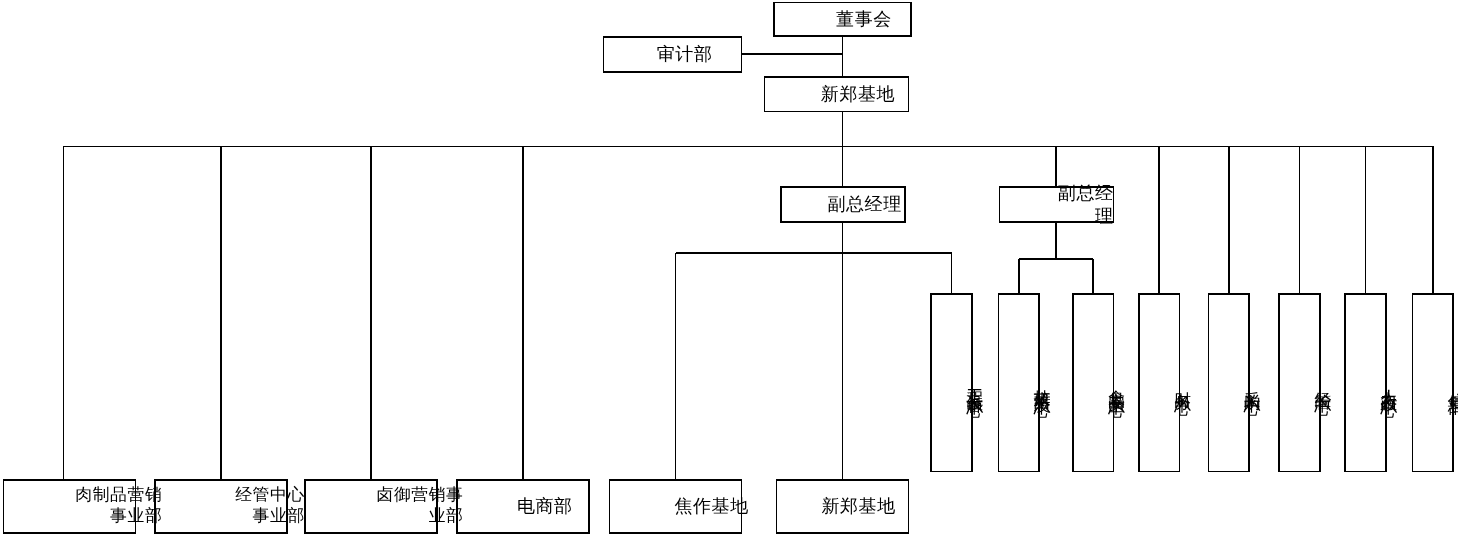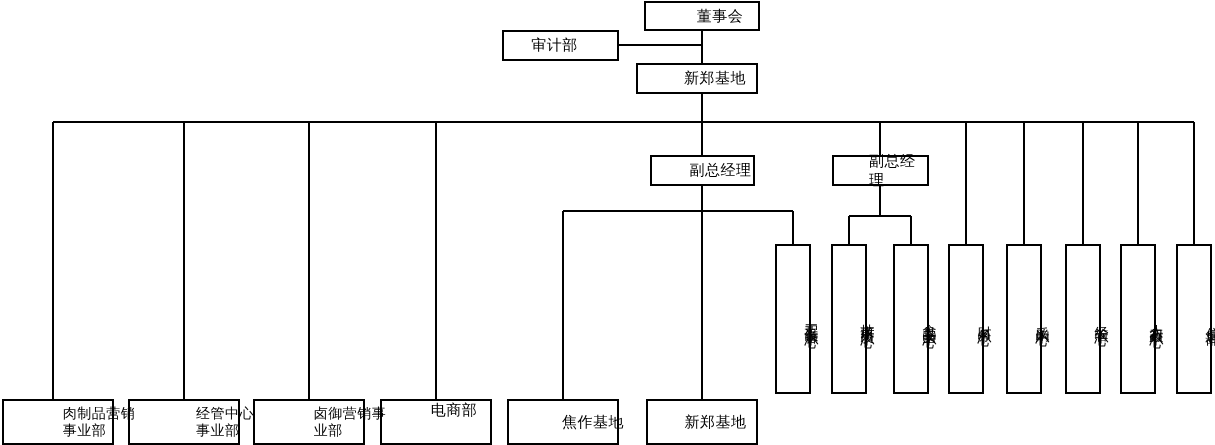--- a/index.html
+++ b/index.html
@@ -32,21 +32,21 @@
     stroke: #000000;
     stroke-width: 1.2;
     shape-rendering: crispEdges;
   }
   .org-label {
     position: absolute;
     box-sizing: border-box;
     display: flex;
     align-items: center;
     justify-content: center;
-    text-align: left;
+    text-align: right;
     color: #000000;
     font-size: 15px;
     line-height: 1.25;
     letter-spacing: 0.5px;
     white-space: pre-line;
     pointer-events: auto;
     padding-left: 36px;
   }
   .org-label.vertical {
     writing-mode: vertical-rl;
@@ -117,21 +117,21 @@
     <rect class="org-box-rect" x="3" y="400" width="110" height="44"></rect>
     <rect class="org-box-rect" x="129" y="400" width="110" height="44"></rect>
     <rect class="org-box-rect" x="254" y="400" width="110" height="44"></rect>
     <rect class="org-box-rect" x="381" y="400" width="110" height="44"></rect>
     <rect class="org-box-rect" x="508" y="400" width="110" height="44"></rect>
     <rect class="org-box-rect" x="647" y="400" width="110" height="44"></rect>
   </svg>
 
   <div class="org-label" style="left:645px;top:2px;width:114px;height:28px;">董事会</div>
 
-  <div class="org-label" style="left:479px;top:31px;width:115px;height:29px;">审计部</div>
+  <div class="org-label" style="left:495px;top:31px;width:115px;height:29px;">审计部</div>
 
   <div class="org-label" style="left:637px;top:64px;width:120px;height:29px;">新郑基地</div>
 
   <div class="org-label" style="left:651px;top:156px;width:103px;height:29px;">副总经理</div>
 
   <div class="org-label" style="left:833px;top:156px;width:95px;height:29px;">副总经理</div>
 
   <div class="org-label vertical" style="left:776px;top:245px;width:34px;height:148px;">工程设备中心</div>
 
   <div class="org-label vertical" style="left:832px;top:245px;width:34px;height:148px;">技术研发中心</div>
@@ -150,19 +150,19 @@
 
   <div class="org-label small" style="left:3px;top:400px;width:110px;height:44px;">肉制品营销
 事业部</div>
 
   <div class="org-label small" style="left:129px;top:400px;width:110px;height:44px;">经管中心
 事业部</div>
 
   <div class="org-label small" style="left:254px;top:400px;width:110px;height:44px;border-radius:18px;">卤御营销事
 业部</div>
 
-  <div class="org-label" style="left:381px;top:388px;width:110px;height:44px;">电商部</div>
+  <div class="org-label" style="left:381px;top:400px;width:110px;height:44px;">电商部</div>
 
   <div class="org-label" style="left:508px;top:400px;width:134px;height:44px;">焦作基地</div>
 
   <div class="org-label" style="left:647px;top:400px;width:101px;height:44px;">新郑基地</div>
 
 </div>
 
 </body></html>

